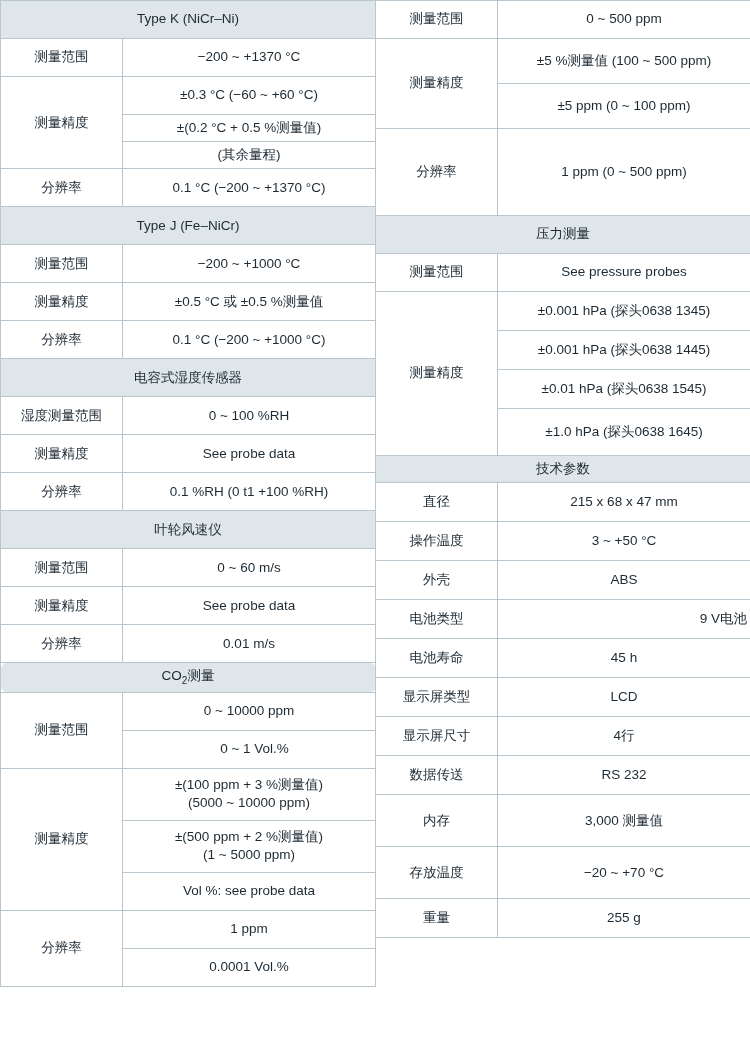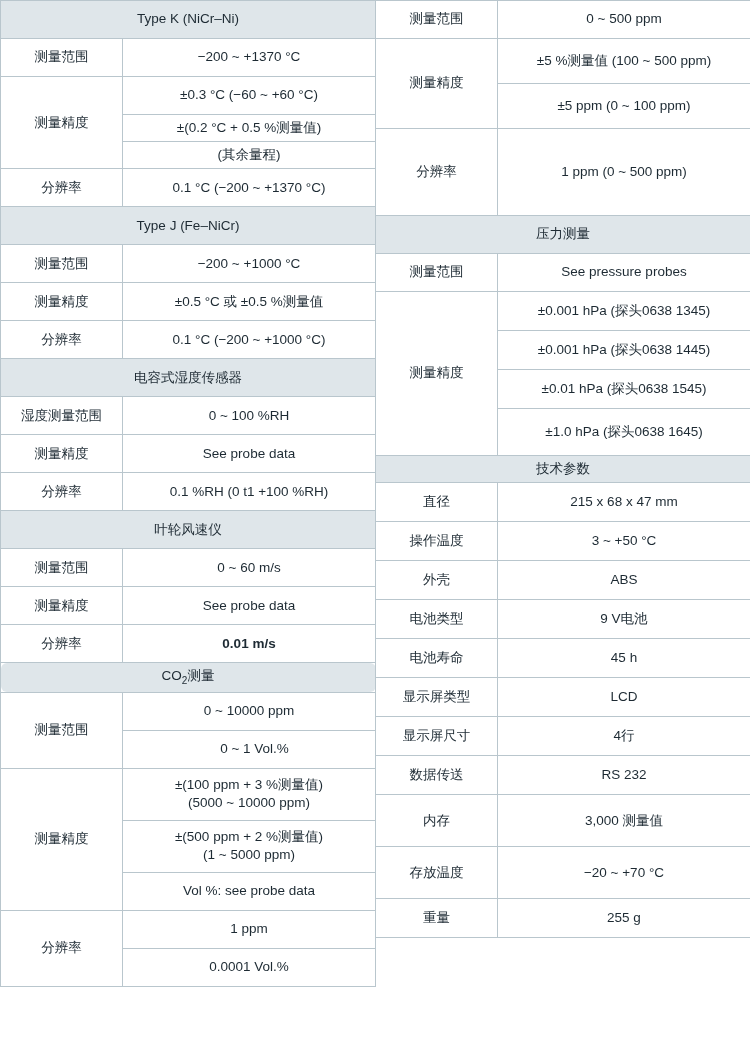--- a/index.html
+++ b/index.html
@@ -116,21 +116,21 @@
         <tr>
           <td class="label" style="height: 38px;">测量范围</td>
           <td class="value" style="height: 38px;">0 ~ 60 m/s</td>
         </tr>
         <tr>
           <td class="label" style="height: 38px;">测量精度</td>
           <td class="value" style="height: 38px;">See probe data</td>
         </tr>
         <tr>
           <td class="label" style="height: 38px;">分辨率</td>
-          <td class="value" style="height: 38px; font-weight: bold;">0.01 m/s</td>
+          <td class="value" style="height: 38px;">0.01 m/s</td>
         </tr>
         <tr>
           <td class="section" colspan="2" style="height: 24px; border-radius: 6px;">CO<span class="sub">2</span>测量</td>
         </tr>
         <tr>
           <td class="label" rowspan="2" style="height: 38px;">测量范围</td>
           <td class="value" style="height: 38px;">0 ~ 10000 ppm</td>
         </tr>
         <tr>
           <td class="value" style="height: 38px; padding-left: 14px;">0 ~ 1 Vol.%</td>
@@ -205,21 +205,21 @@
         <tr>
           <td class="label" style="height: 39px;">操作温度</td>
           <td class="value" style="height: 39px;">3 ~ +50 °C</td>
         </tr>
         <tr>
           <td class="label" style="height: 39px;">外壳</td>
           <td class="value" style="height: 39px;">ABS</td>
         </tr>
         <tr>
           <td class="label" style="height: 39px;">电池类型</td>
-          <td class="value" style="height: 39px;">9 V电池</td>
+          <td class="value" style="height: 39px; text-align: right;">9 V电池</td>
         </tr>
         <tr>
           <td class="label" style="height: 39px;">电池寿命</td>
           <td class="value" style="height: 39px;">45 h</td>
         </tr>
         <tr>
           <td class="label" style="height: 39px;">显示屏类型</td>
           <td class="value" style="height: 39px;">LCD</td>
         </tr>
         <tr>

